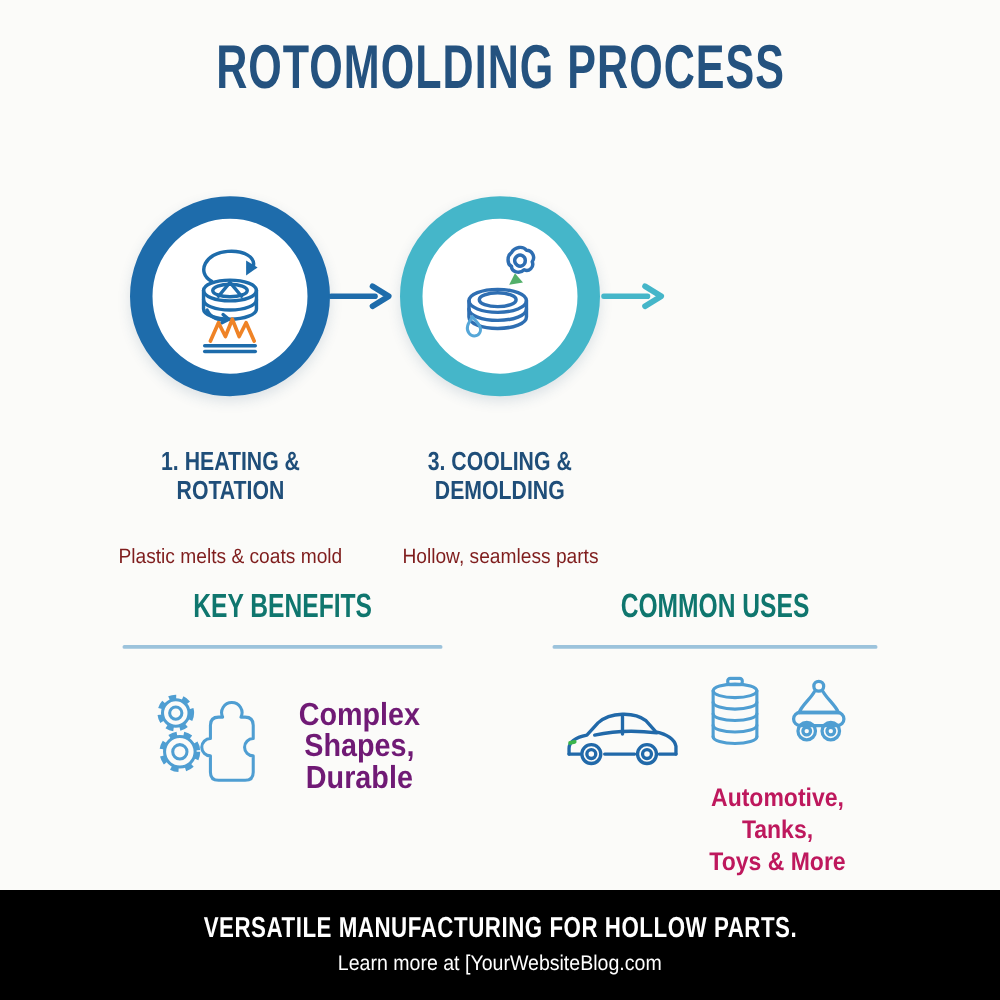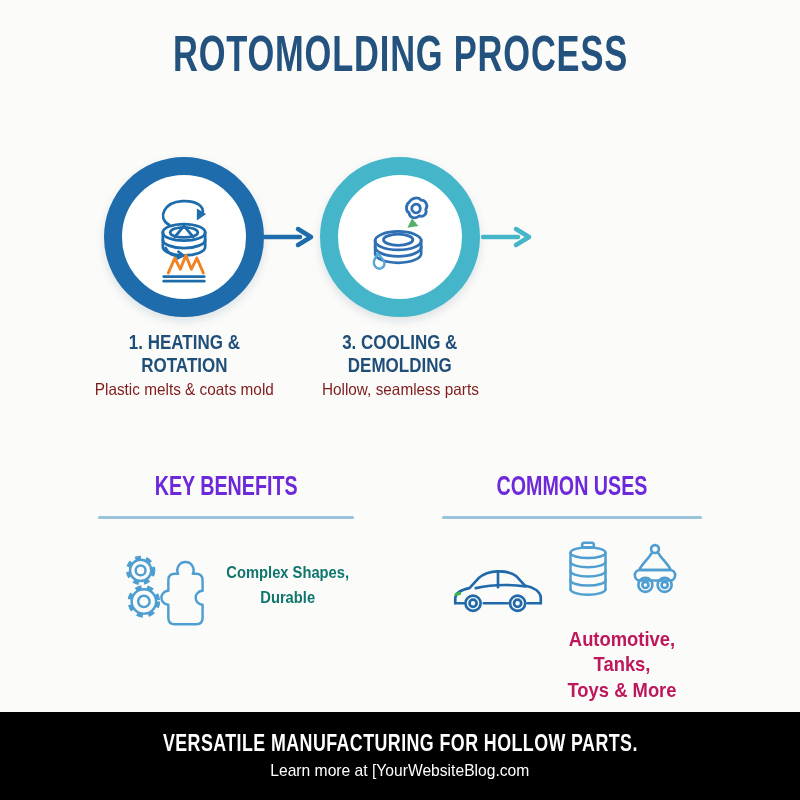--- a/index.html
+++ b/index.html
@@ -10,49 +10,49 @@
   }
   .cond{display:inline-block;transform-origin:50% 50%;white-space:pre-line;text-align:center;}
 
   
   .title{position:absolute;top:30px;left:0;width:800px;text-align:center;
     font-size:42px;font-weight:bold;letter-spacing:1px;color:#24527f;}
   .title .cond{transform:scale(0.82,1.18);}
 
   
   .steps-row{position:absolute;top:157px;left:76px;width:648px;display:flex;}
-  .step-col{width:216px;display:flex;flex-direction:column;align-items:center;}
+  .step-col{width:216px;display:flex;flex-direction:column;align-items:center;gap:28px;}
   .step-circle{
     width:124px;height:124px;border-radius:50%;border:18px solid #1e6cab;
     background:#ffffff;display:flex;align-items:center;justify-content:center;
     box-shadow:0 4px 10px rgba(40,80,120,0.15);
   }
   .step-heading{margin-top:12px;height:46px;display:flex;align-items:flex-end;justify-content:center;
     font-size:20px;line-height:22px;font-weight:bold;color:#1f4e79;}
   .step-heading .cond{transform:scale(0.85,1.05);}
   .step-desc{margin-top:5px;font-size:16.5px;color:#7f1d1d;}
   .step-desc .cond{transform:scale(0.93,1);}
 
   .arrow{position:absolute;top:225px;width:52px;height:24px;}
   .arrow1{left:263px;}
   .arrow2{left:481px;}
 
   
   .section-heading{position:absolute;top:472px;width:300px;text-align:center;
-    font-size:24px;font-weight:bold;color:#6d28d9;}
+    font-size:24px;font-weight:bold;color:#0f766e;}
   .section-heading .cond{transform:scale(0.82,1.12);}
   .benefits-heading{left:76px;}
   .uses-heading{left:422px;}
   .underline{position:absolute;top:516px;height:3px;background:#9cc3dc;border-radius:2px;}
   .benefits-underline{left:98px;width:256px;}
   .uses-underline{left:442px;width:260px;}
 
   .benefits-icons{position:absolute;left:108px;top:540px;}
   .benefits-text{position:absolute;left:210px;top:560px;width:155px;text-align:center;
-    font-size:16px;line-height:25px;color:#0f766e;font-weight:bold;}
+    font-size:25px;line-height:25px;color:#701a75;font-weight:bold;}
   .benefits-text .cond{transform:scale(0.92,1.02);font-weight:600;}
 
   .car-icon{position:absolute;left:449px;top:557px;}
   .tank-icon{position:absolute;left:563px;top:541px;}
   .toy-icon{position:absolute;left:627px;top:541px;}
   .uses-text{position:absolute;left:538px;top:591px;width:168px;text-align:center;
     font-size:20px;line-height:25px;color:#be185d;margin-top:36px;}
   .uses-text .cond{transform:scale(0.92,1.02);font-weight:600;}
 
   

